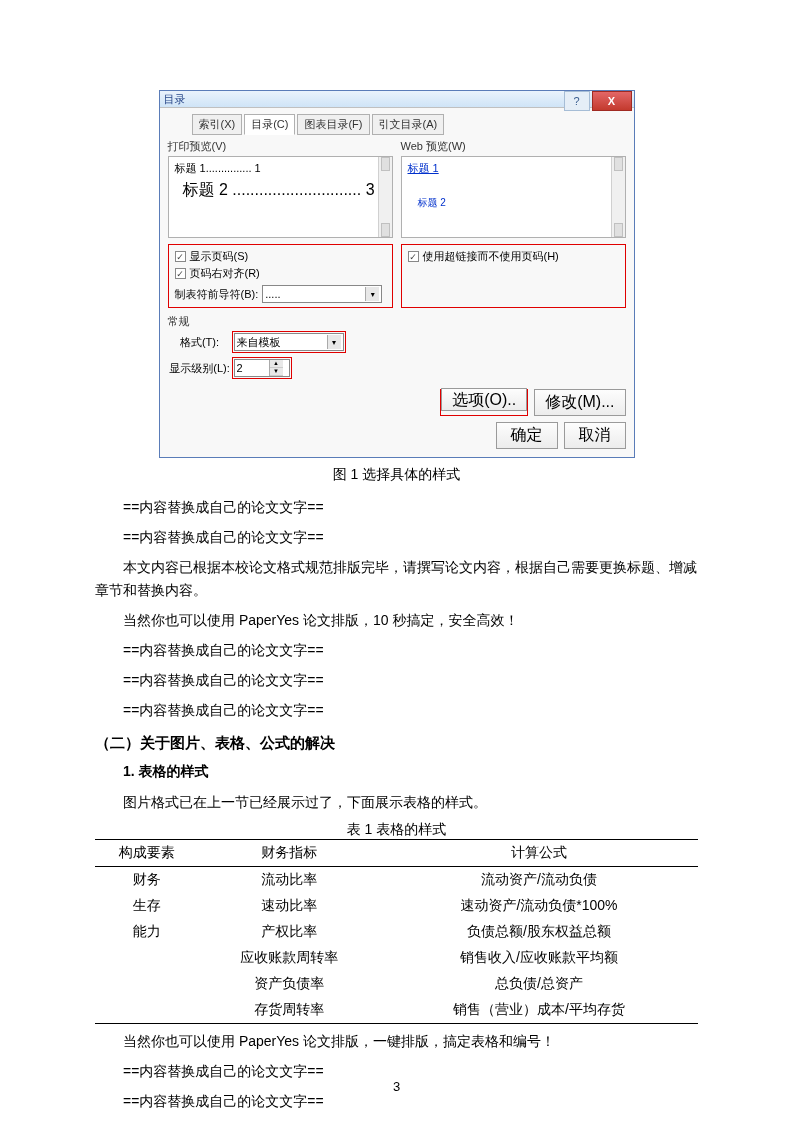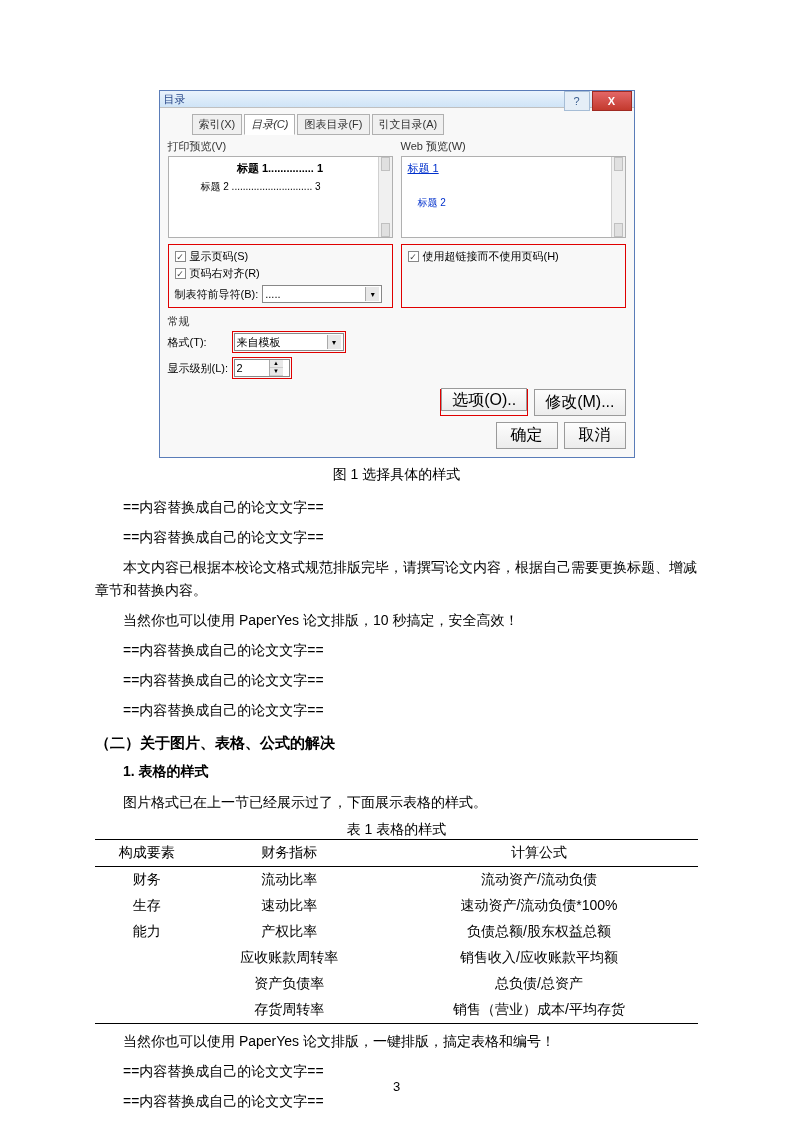--- a/index.html
+++ b/index.html
@@ -45,29 +45,29 @@
       width: 40px; height: 20px; background: linear-gradient(#e36767,#c33a2e);
       border: 1px solid #a02a22; display: flex; align-items: center; justify-content: center;
       color: #fff; font-weight: bold; font-size: 11px; margin-left: 2px;
     }
     .dialog-body { padding: 6px 8px 8px 8px; background: #f8f8f8; }
     .tabs { display: flex; gap: 2px; margin-bottom: 4px; padding-left: 24px; }
     .tab {
       padding: 2px 6px; border: 1px solid #b0b0b0; background: #f0f0f0;
       font-size: 11px; color: #333;
     }
-    .tab.active { background: #fff; border-bottom: 1px solid #fff; font-style: italic; }
+    .tab.active { background: #fff; border-bottom: 1px solid #fff; }
     .preview-row { display: flex; gap: 8px; margin-bottom: 6px; }
     .preview-col { flex: 1; }
     .preview-label { font-size: 11px; color: #333; margin-bottom: 2px; }
     .preview-box {
       border: 1px solid #b0b0b0; background: #fff; height: 82px;
       padding: 4px 6px; font-size: 11px; overflow: hidden; position: relative;
     }
-    .preview-box .line1 { font-weight: bold; text-align: center; }
+    .preview-box .line1 { font-weight: normal; }
     .preview-box .scrollbar {
       position: absolute; right: 0; top: 0; bottom: 0; width: 14px; background: #f0f0f0; border-left: 1px solid #d0d0d0;
     }
     .preview-box .scrollbar::before, .preview-box .scrollbar::after {
       content: ""; position: absolute; left: 2px; right: 2px; height: 12px; background: #e0e0e0; border: 1px solid #c0c0c0;
     }
     .preview-box .scrollbar::before { top: 0; }
     .preview-box .scrollbar::after { bottom: 0; }
     .weblink { color: #0030cc; text-decoration: underline; cursor: pointer; }
     .weblink2 { color: #0030cc; font-size: 10px; margin-left: 10px; margin-top: 20px; }
@@ -82,21 +82,21 @@
       border: 1px solid #888; background: #fff; height: 18px; display: inline-flex; align-items: center;
       font-size: 11px; padding: 0 2px; position: relative;
     }
     .combo .arrow {
       width: 14px; height: 14px; border-left: 1px solid #aaa; background: #e8e8e8;
       display: inline-flex; align-items: center; justify-content: center; font-size: 8px; margin-left: 2px;
     }
     .section-label { font-size: 11px; color: #333; margin-top: 6px; margin-bottom: 2px; }
     .general { margin-top: 6px; }
     .gen-row { display: flex; align-items: center; font-size: 11px; margin-bottom: 4px; }
-    .gen-row .lbl { width: 64px; }
+    .gen-row .lbl { width: 64px; text-align: center; }
     .red1 { border: 1px solid #e00000; display: inline-block; padding: 1px; }
     .spin {
       border: 1px solid #888; background: #fff; height: 18px; width: 56px; display: inline-flex; align-items: center; font-size: 11px;
     }
     .spin input { border: none; width: 34px; font-size: 11px; padding-left: 2px; outline: none; }
     .spinbtns { width: 14px; display: flex; flex-direction: column; border-left: 1px solid #aaa; }
     .spinbtn { height: 8px; background: #e8e8e8; border-bottom: 1px solid #ccc; font-size: 6px; text-align: center; line-height: 7px; }
     .btnrow { display: flex; justify-content: flex-end; gap: 6px; margin-top: 10px; }
     .btnrow2 { display: flex; justify-content: flex-end; gap: 6px; margin-top: 6px; }
     .wbtn {
@@ -142,21 +142,21 @@
         <span class="tab">索引(X)</span>
         <span class="tab active">目录(C)</span>
         <span class="tab">图表目录(F)</span>
         <span class="tab">引文目录(A)</span>
       </div>
       <div class="preview-row">
         <div class="preview-col">
           <div class="preview-label">打印预览(V)</div>
           <div class="preview-box">
             <div class="line1">标题 1............... 1</div>
-            <div style="font-size:10px;margin-left:26px;margin-top:4px;">标题 2 ............................. 3</div>
+            <div style="font-size:16px;margin-left:8px;margin-top:4px;">标题 2 ............................. 3</div>
             <div class="scrollbar"></div>
           </div>
         </div>
         <div class="preview-col">
           <div class="preview-label">Web 预览(W)</div>
           <div class="preview-box">
             <div><span class="weblink">标题 1</span></div>
             <div class="weblink2">标题 2</div>
             <div class="scrollbar"></div>
           </div>

